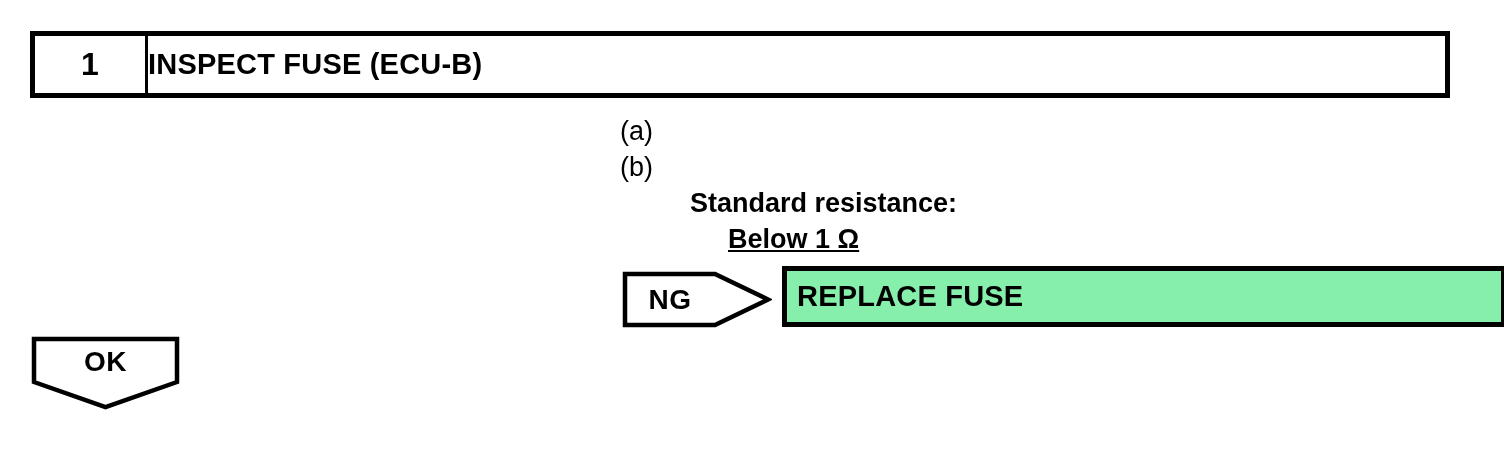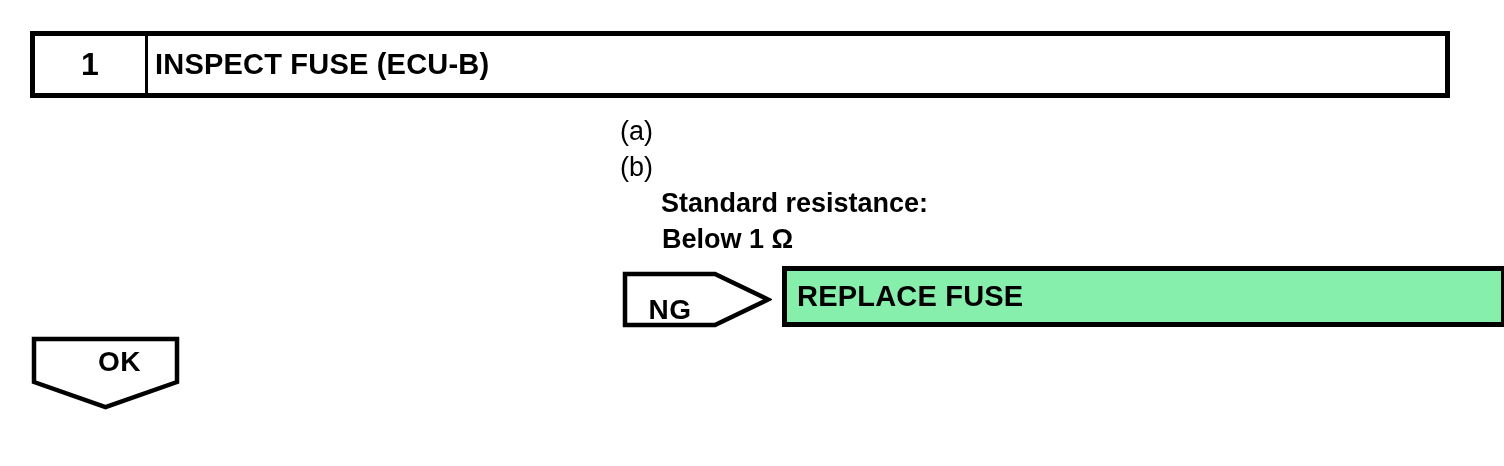--- a/index.html
+++ b/index.html
@@ -36,21 +36,21 @@
     display: flex;
     align-items: center;
     justify-content: center;
     font-size: 32px;
     font-weight: 700;
   }
   .step-title {
     flex: 1 1 auto;
     display: flex;
     align-items: center;
-    padding-left: 7px;
+    padding-left: 0;
     font-size: 29px;
     font-weight: 700;
     letter-spacing: 0.2px;
     white-space: nowrap;
   }
 
   
   .instructions {
     position: absolute;
     left: 620px;
@@ -60,38 +60,39 @@
     line-height: 36px;
     white-space: nowrap;
   }
   .instr-line {
     display: flex;
   }
   .instr-marker {
     flex: 0 0 66px;
   }
   .spec-label {
-    margin-left: 41px;
+    margin-left: 70px;
     font-weight: 700;
   }
   .spec-value {
-    margin-left: 42px;
+    margin-left: 108px;
     font-weight: 700;
+    text-decoration: underline;
   }
 
   
   .ng-shape {
     position: absolute;
     left: 622px;
     top: 271px;
   }
   .ng-label {
     position: absolute;
     left: 625px;
-    top: 284px;
+    top: 274px;
     width: 90px;
     height: 51px;
     display: flex;
     align-items: center;
     justify-content: center;
     font-size: 28px;
     font-weight: 700;
     letter-spacing: 0.5px;
   }
   .action-box {
@@ -115,21 +116,21 @@
   }
 
   
   .ok-shape {
     position: absolute;
     left: 31px;
     top: 336px;
   }
   .ok-label {
     position: absolute;
-    left: 48px;
+    left: 34px;
     top: 340px;
     width: 143px;
     height: 44px;
     display: flex;
     align-items: center;
     justify-content: center;
     font-size: 28px;
     font-weight: 700;
     letter-spacing: 0.5px;
   }

